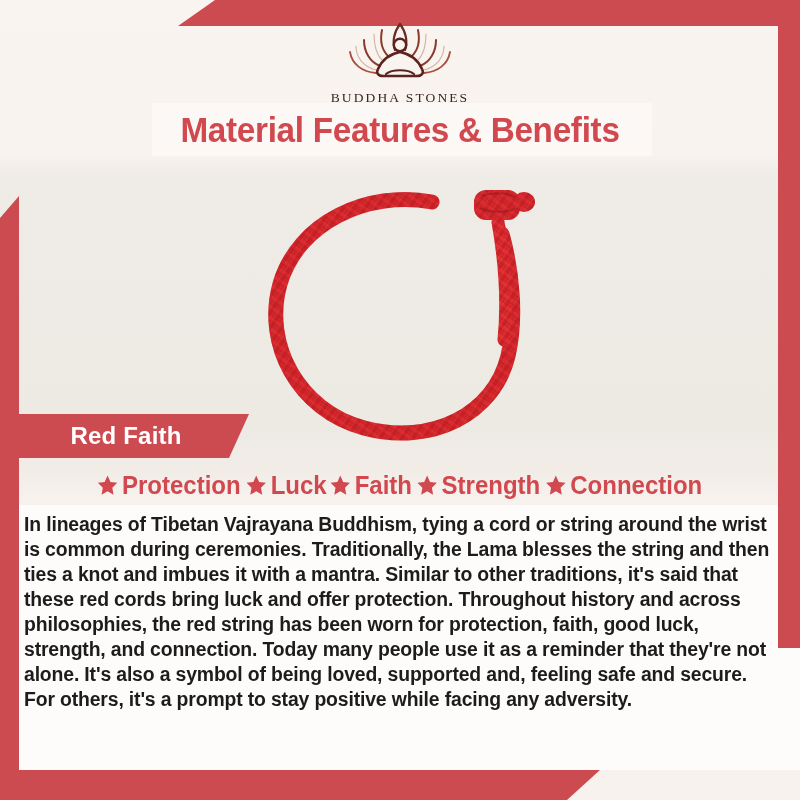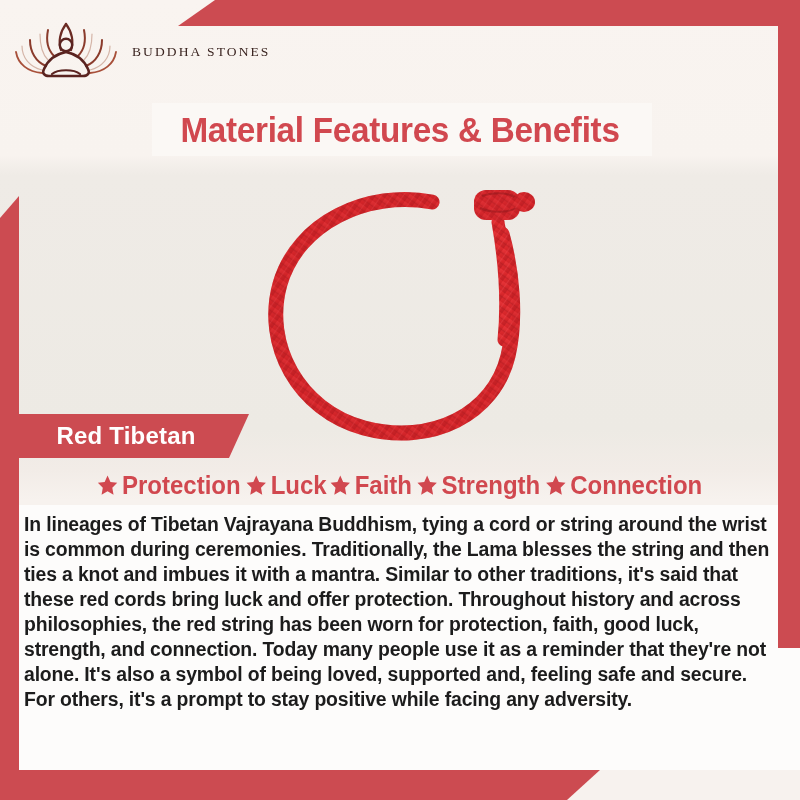--- a/index.html
+++ b/index.html
@@ -78,21 +78,21 @@
     clip-path: polygon(0 0, 600px 0, 567px 30px, 0 30px);
   }
 
   
   .logo-wrap {
     position: absolute;
     top: 14px;
     left: 0;
     right: 0;
     display: flex;
-    flex-direction: row;
+    flex-direction: column;
     align-items: center;
   }
   .logo-mark {
     width: 132px;
     height: 72px;
     display: block;
   }
   .logo-word {
     margin-top: 4px;
     font-family: "Liberation Serif", serif;
@@ -283,21 +283,21 @@
         <rect x="238" y="30" width="46" height="30" rx="12" fill="#c02227" opacity="0.22"></rect>
         <path d="M246 36 C256 32, 272 32, 280 38" stroke="#8e1519" stroke-width="2" fill="none" opacity="0.5"></path>
         <path d="M244 48 C254 53, 272 53, 280 48" stroke="#8e1519" stroke-width="2" fill="none" opacity="0.5"></path>
         <ellipse cx="288" cy="42" rx="11" ry="10" fill="url(#braid)"></ellipse>
         <ellipse cx="288" cy="42" rx="11" ry="10" fill="#b51c22" opacity="0.15"></ellipse>
       </g>
     </svg>
   </div>
 
   <div class="banner"></div>
-  <div class="banner-label">Red Tibetan</div>
+  <div class="banner-label">Red Faith</div>
 
   <div class="features">
     <div class="feature">
       <svg class="star" viewBox="0 0 24 24">
           <polygon points="12,1.5 15.3,8.6 23,9.6 17.4,15 18.8,22.6 12,18.9 5.2,22.6 6.6,15 1,9.6 8.7,8.6" fill="#d1484f"></polygon>
         </svg>
       <span>Protection</span>
     </div>
     <div class="feature">
       <svg class="star" viewBox="0 0 24 24">

